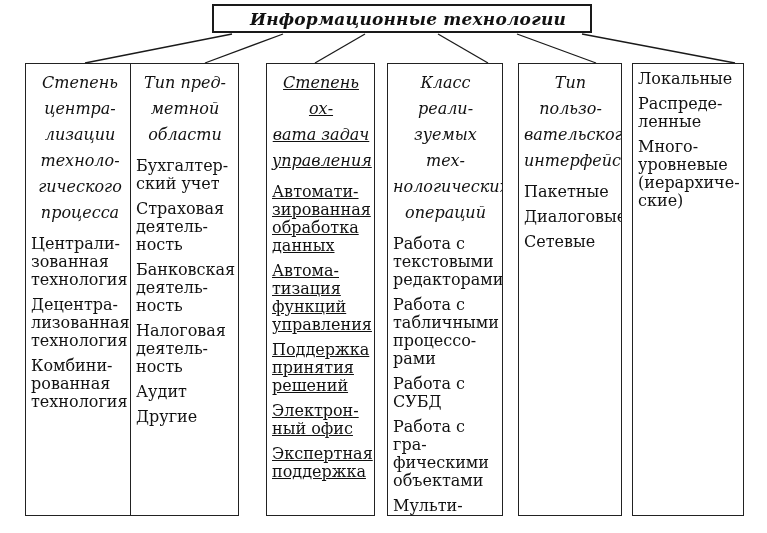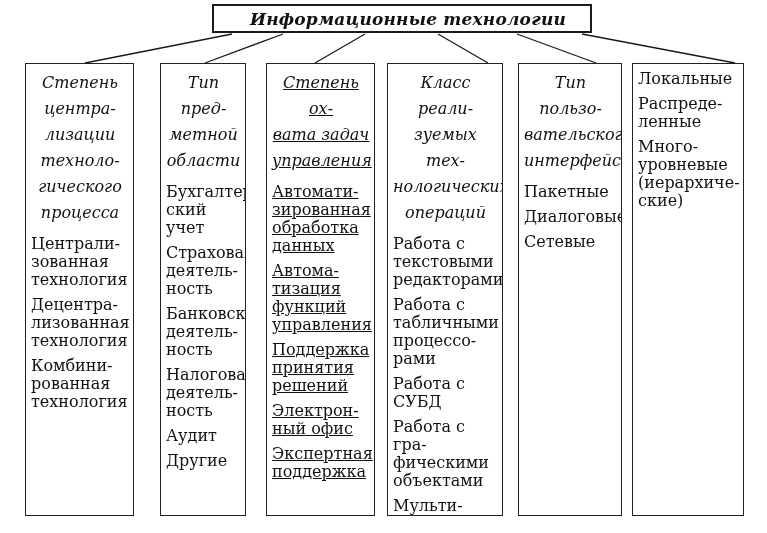--- a/index.html
+++ b/index.html
@@ -49,21 +49,21 @@
     position: absolute;
     top: 63px;
     height: 453px;
     border: 1.5px solid #222222;
     box-sizing: border-box;
     background: #ffffff;
     padding: 6px 4px 0 5px;
     overflow: hidden;
   }
   .col-1 { left: 25px;  width: 109px; }
-  .col-2 { left: 160px; width: 86px; }
+  .col-2 { left: 130px; width: 109px; }
   .col-3 { left: 266px; width: 109px; text-decoration: underline; }
   .col-4 { left: 387px; width: 116px; }
   .col-5 { left: 518px; width: 104px; }
   .col-6 { left: 632px; width: 112px; }
   .col-header {
     font-style: italic;
     font-size: 16px;
     line-height: 26px;
     text-align: center;
     white-space: pre-line;

